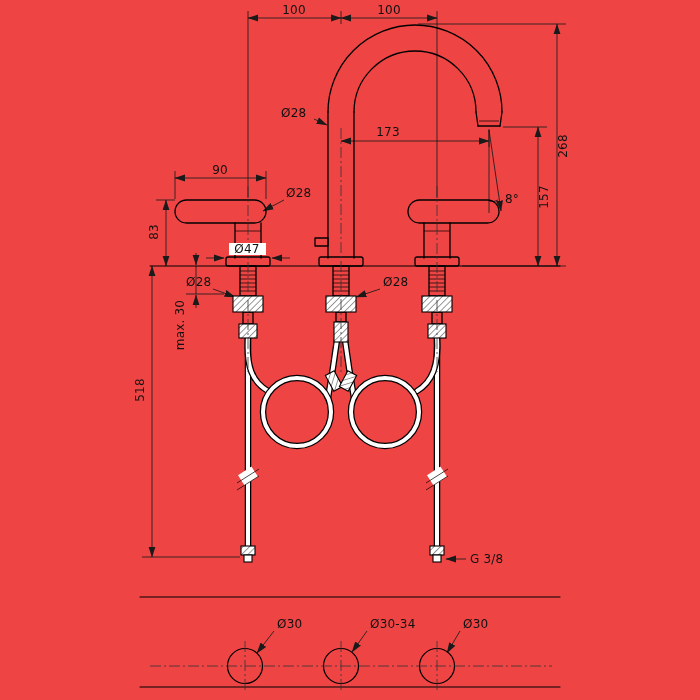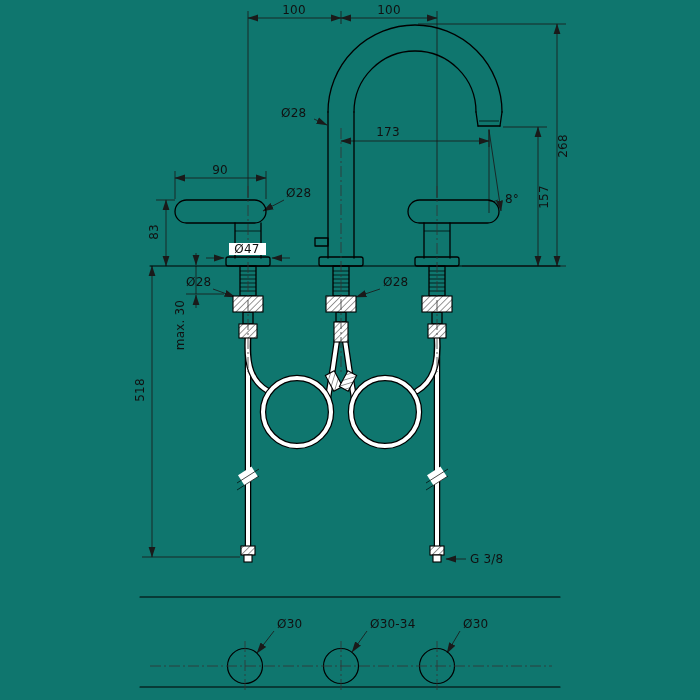--- a/index.html
+++ b/index.html
@@ -1,16 +1,16 @@
 <!DOCTYPE html>
 <html><head>
 <meta charset="utf-8">
 <style>
   html,body{margin:0;padding:0;background:#fff;}
-  .stage{width:700px;height:700px;background:#0f766e;position:relative;overflow:hidden;}
+  .stage{width:700px;height:700px;background:#ef4444;position:relative;overflow:hidden;}
   svg{display:block;}
   text{font-family:"DejaVu Sans","Liberation Sans",sans-serif;font-size:12px;fill:#111;letter-spacing:.2px;}
   .dimline{stroke:#1a1a1a;stroke-width:.85;fill:none;}
   .outline{stroke:#000;stroke-width:1.3;fill:none;stroke-linejoin:round;stroke-linecap:round;}
   .thin{stroke:#000;stroke-width:.7;fill:none;}
   .cl{stroke:#333;stroke-width:.8;fill:none;stroke-dasharray:11 3 2 3;}
   .hoseB{stroke:#000;stroke-width:6.5;fill:none;stroke-linecap:round;}
   .hoseW{stroke:#fff;stroke-width:4;fill:none;stroke-linecap:round;}
 </style>
 </head>

